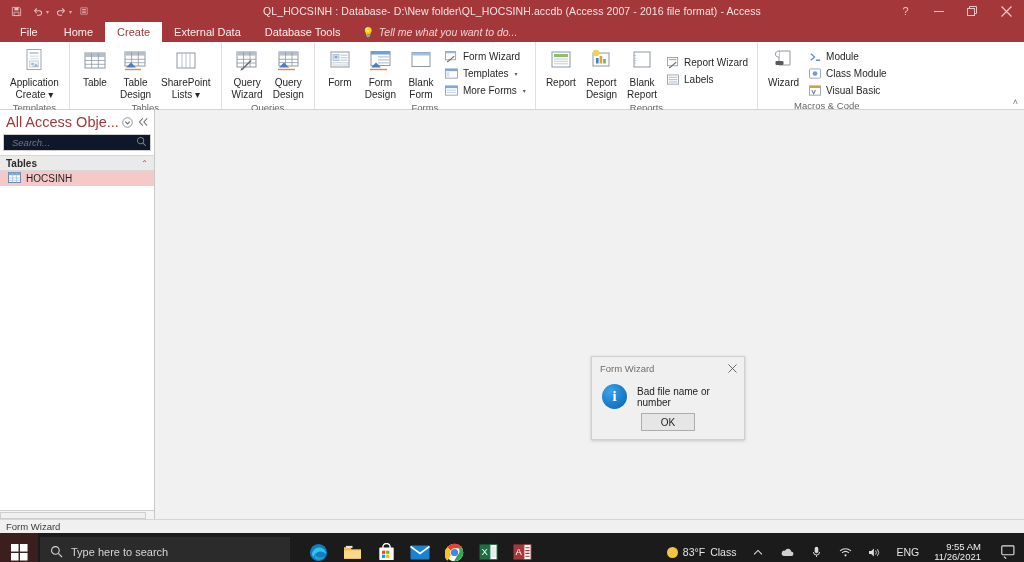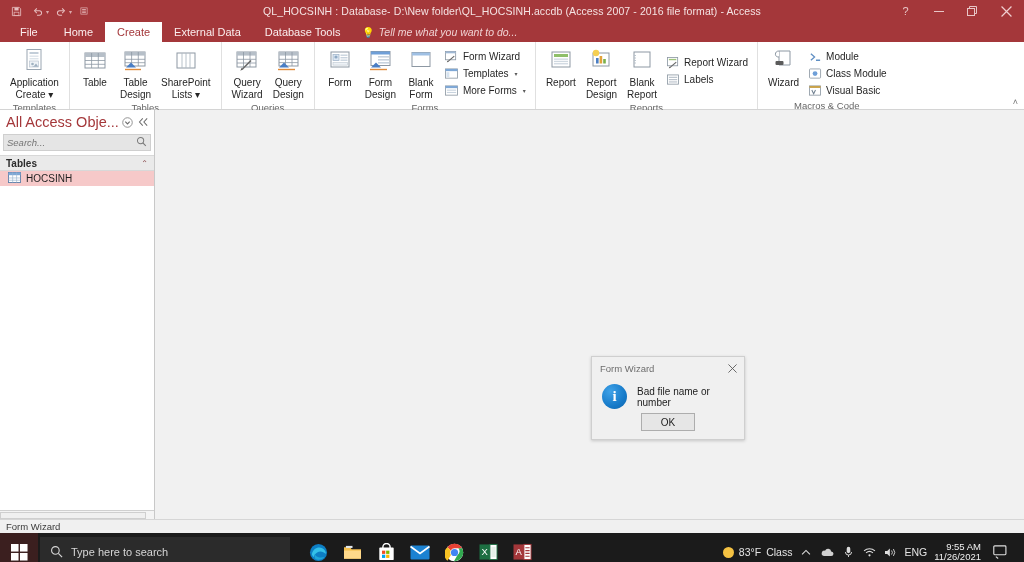--- a/index.html
+++ b/index.html
@@ -92,22 +92,22 @@
     display:flex; flex-direction:column; position:relative;
   }
   .nav-header {
     height:24px; display:flex; align-items:center; padding:0 4px 0 6px; gap:3px;
   }
   .nav-title {
     flex:1; color:#a4373a; font-size:14.5px; white-space:nowrap; overflow:hidden;
   }
   .nav-hbtn { width:13px; height:13px; display:flex; align-items:center; justify-content:center; color:#6b6b6b; font-size:9px; }
   .nav-search {
-    height:17px; margin:0 3px 0 3px; border:1px solid #cfcfcf; background:#e5e5e5;
-    display:flex; align-items:center; padding:0 3px; position:relative;
+    height:17px; margin:0 3px 0 3px; border:1px solid #cfcfcf; background:#0f172a;
+    display:flex; align-items:center; padding:0 8px; position:relative;
   }
   .nav-search input {
     border:none; outline:none; flex:1; font-size:9.5px; font-style:italic;
     color:#7a7a7a; font-family:"Liberation Sans", sans-serif; background:transparent;
   }
   .nav-group {
     height:16px; margin-top:4px; background:#eaeaea; border-top:1px solid #d8d8d8;
     border-bottom:1px solid #d8d8d8; display:flex; align-items:center;
     padding:0 6px; font-size:10px; font-weight:bold; color:#2b2b2b;
   }
@@ -168,21 +168,21 @@
     width:38px; height:38px; display:flex; align-items:center; justify-content:center;
     background:#3b1f1f;
   }
   .tb-search {
     width:250px; height:30px; margin-left:2px; background:#2b2b2b;
     display:flex; align-items:center; gap:8px; padding:0 10px;
     color:#d6d6d6; font-size:11px;
   }
   .tb-icons { display:flex; align-items:center; gap:2px; margin-left:12px; }
   .tb-ico { width:32px; height:38px; display:flex; align-items:center; justify-content:center; }
-  .tray { margin-left:auto; display:flex; align-items:center; gap:7px; padding-right:12px; color:#e4e4e4; font-size:10.5px; }
+  .tray { margin-left:auto; display:flex; align-items:center; gap:15px; padding-right:4px; color:#e4e4e4; font-size:10.5px; }
   .tray-weather { display:flex; align-items:center; gap:5px; font-size:10.5px; }
   .sun { width:11px; height:11px; border-radius:50%; background:#f5c242; display:block; }
   .tray-ico { width:14px; display:flex; align-items:center; justify-content:center; color:#dcdcdc; font-size:10px; }
   .clock { display:flex; flex-direction:column; align-items:flex-end; line-height:10.5px; font-size:9.5px; color:#f0f0f0; }
   .action-center { width:24px; display:flex; align-items:center; justify-content:center; color:#e0e0e0; font-size:12px; position:relative; }
 </style>
 </head>
 <body>
 
 <div id="app">

